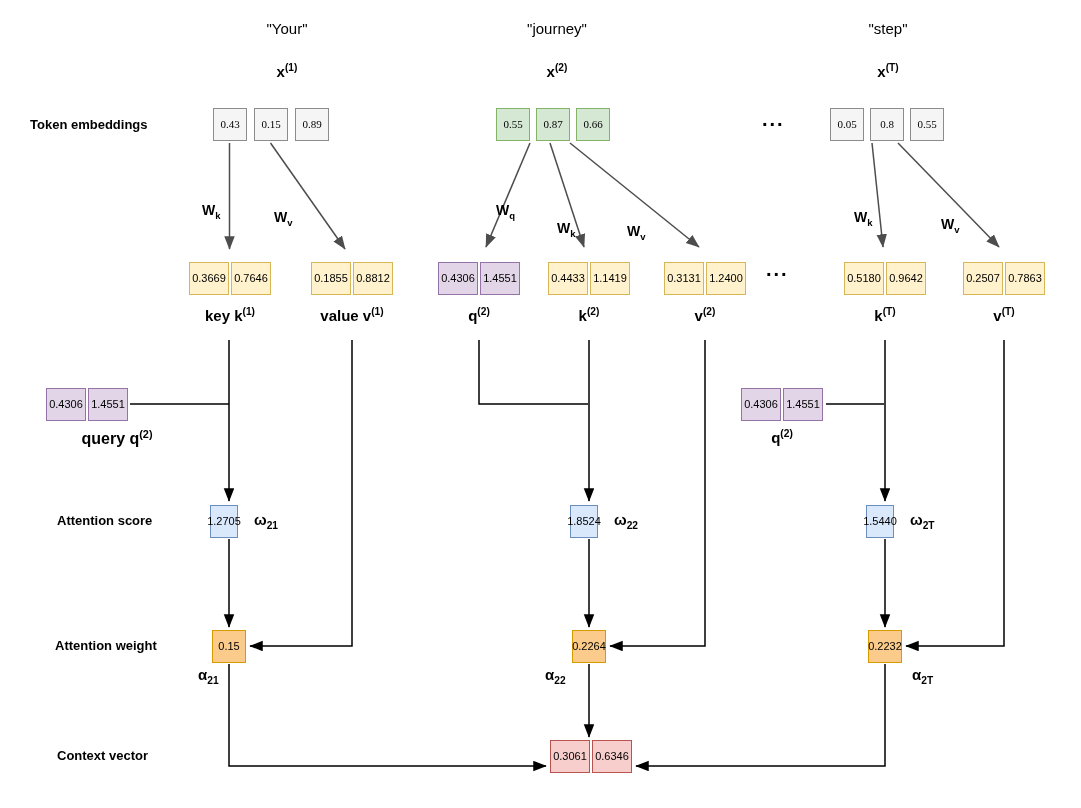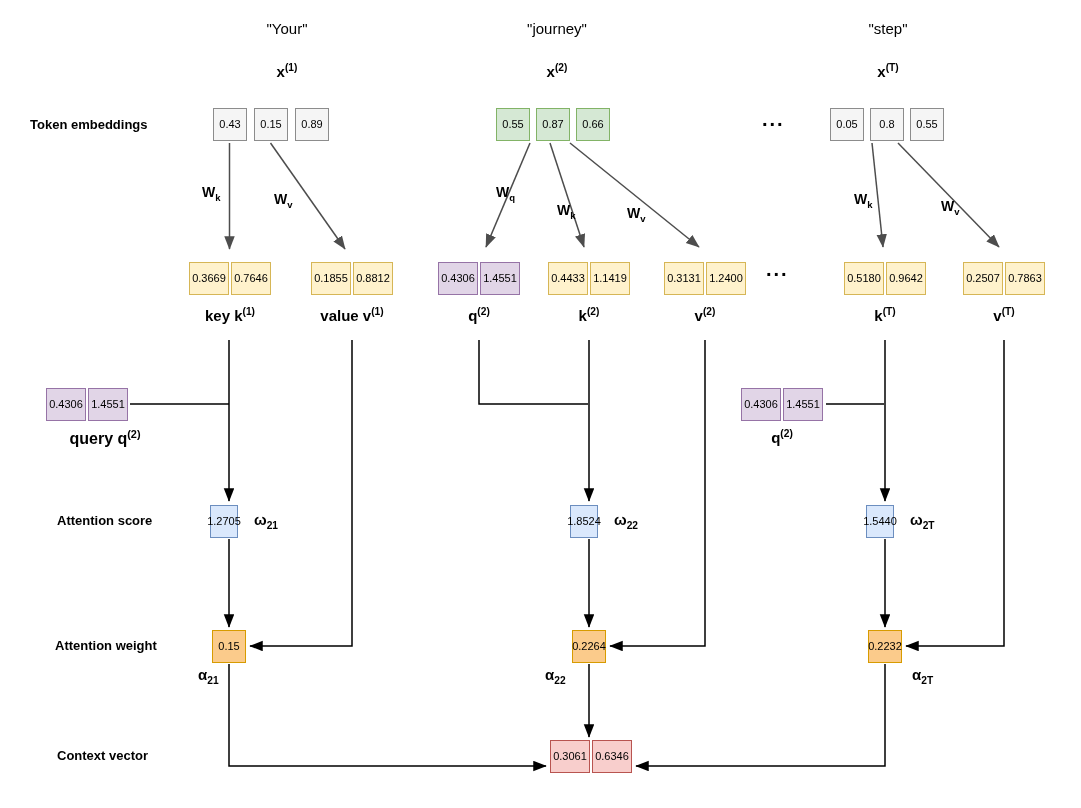--- a/index.html
+++ b/index.html
@@ -7,40 +7,40 @@
   body { font-family:"Liberation Sans", sans-serif; color:#000; }
   .canvas { position:relative; width:1081px; height:808px; background:#ffffff; overflow:hidden; }
   svg.wires { position:absolute; left:0; top:0; }
 
   .box {
     position:absolute; width:40px; height:33px;
     display:flex; align-items:center; justify-content:center;
     font-size:11px; line-height:1; border:1px solid #000; background:#fff;
     z-index:2;
   }
-  .b33 { width:34px; }
+  .b33 { width:34px;font-family:Liberation Serif, serif; }
   .b38 { width:28px; }
   .b34 { width:34px; }
 
   .gray   { background:#f5f5f5; border-color:#8c8c8c; }
   .green  { background:#d5e8d4; border-color:#82b366; }
   .yellow { background:#fff2cc; border-color:#d6b656; }
   .purple { background:#e1d5e7; border-color:#9673a6; }
   .blue   { background:#dae8fc; border-color:#6c8ebf; }
   .orange { background:#fbcb8b; border-color:#d79b00; }
   .red    { background:#f8cecc; border-color:#b85450; }
 
   .lbl { position:absolute; white-space:nowrap; z-index:3; font-size:15px; }
   .bold { font-weight:bold; }
   .center { transform:translateX(-50%); }
   .word { font-size:15px; }
-  .wlbl { font-size:14px; font-weight:bold; }
+  .wlbl { font-size:14px; font-weight:bold;margin-top:18px; }
   .rowlbl { font-size:13px; font-weight:bold; }
   .dots { font-size:20px; font-weight:bold; letter-spacing:2px; }
-  .qbig { font-size:16px; }
+  .qbig { font-size:16px;margin-left:12px; }
   sup { font-size:0.68em; font-weight:inherit; }
   sub { font-size:0.68em; font-weight:inherit; }
 </style>
 </head>
 <body>
 
 <div class="canvas">
 
   <svg class="wires" width="1081" height="808">
     <defs>

